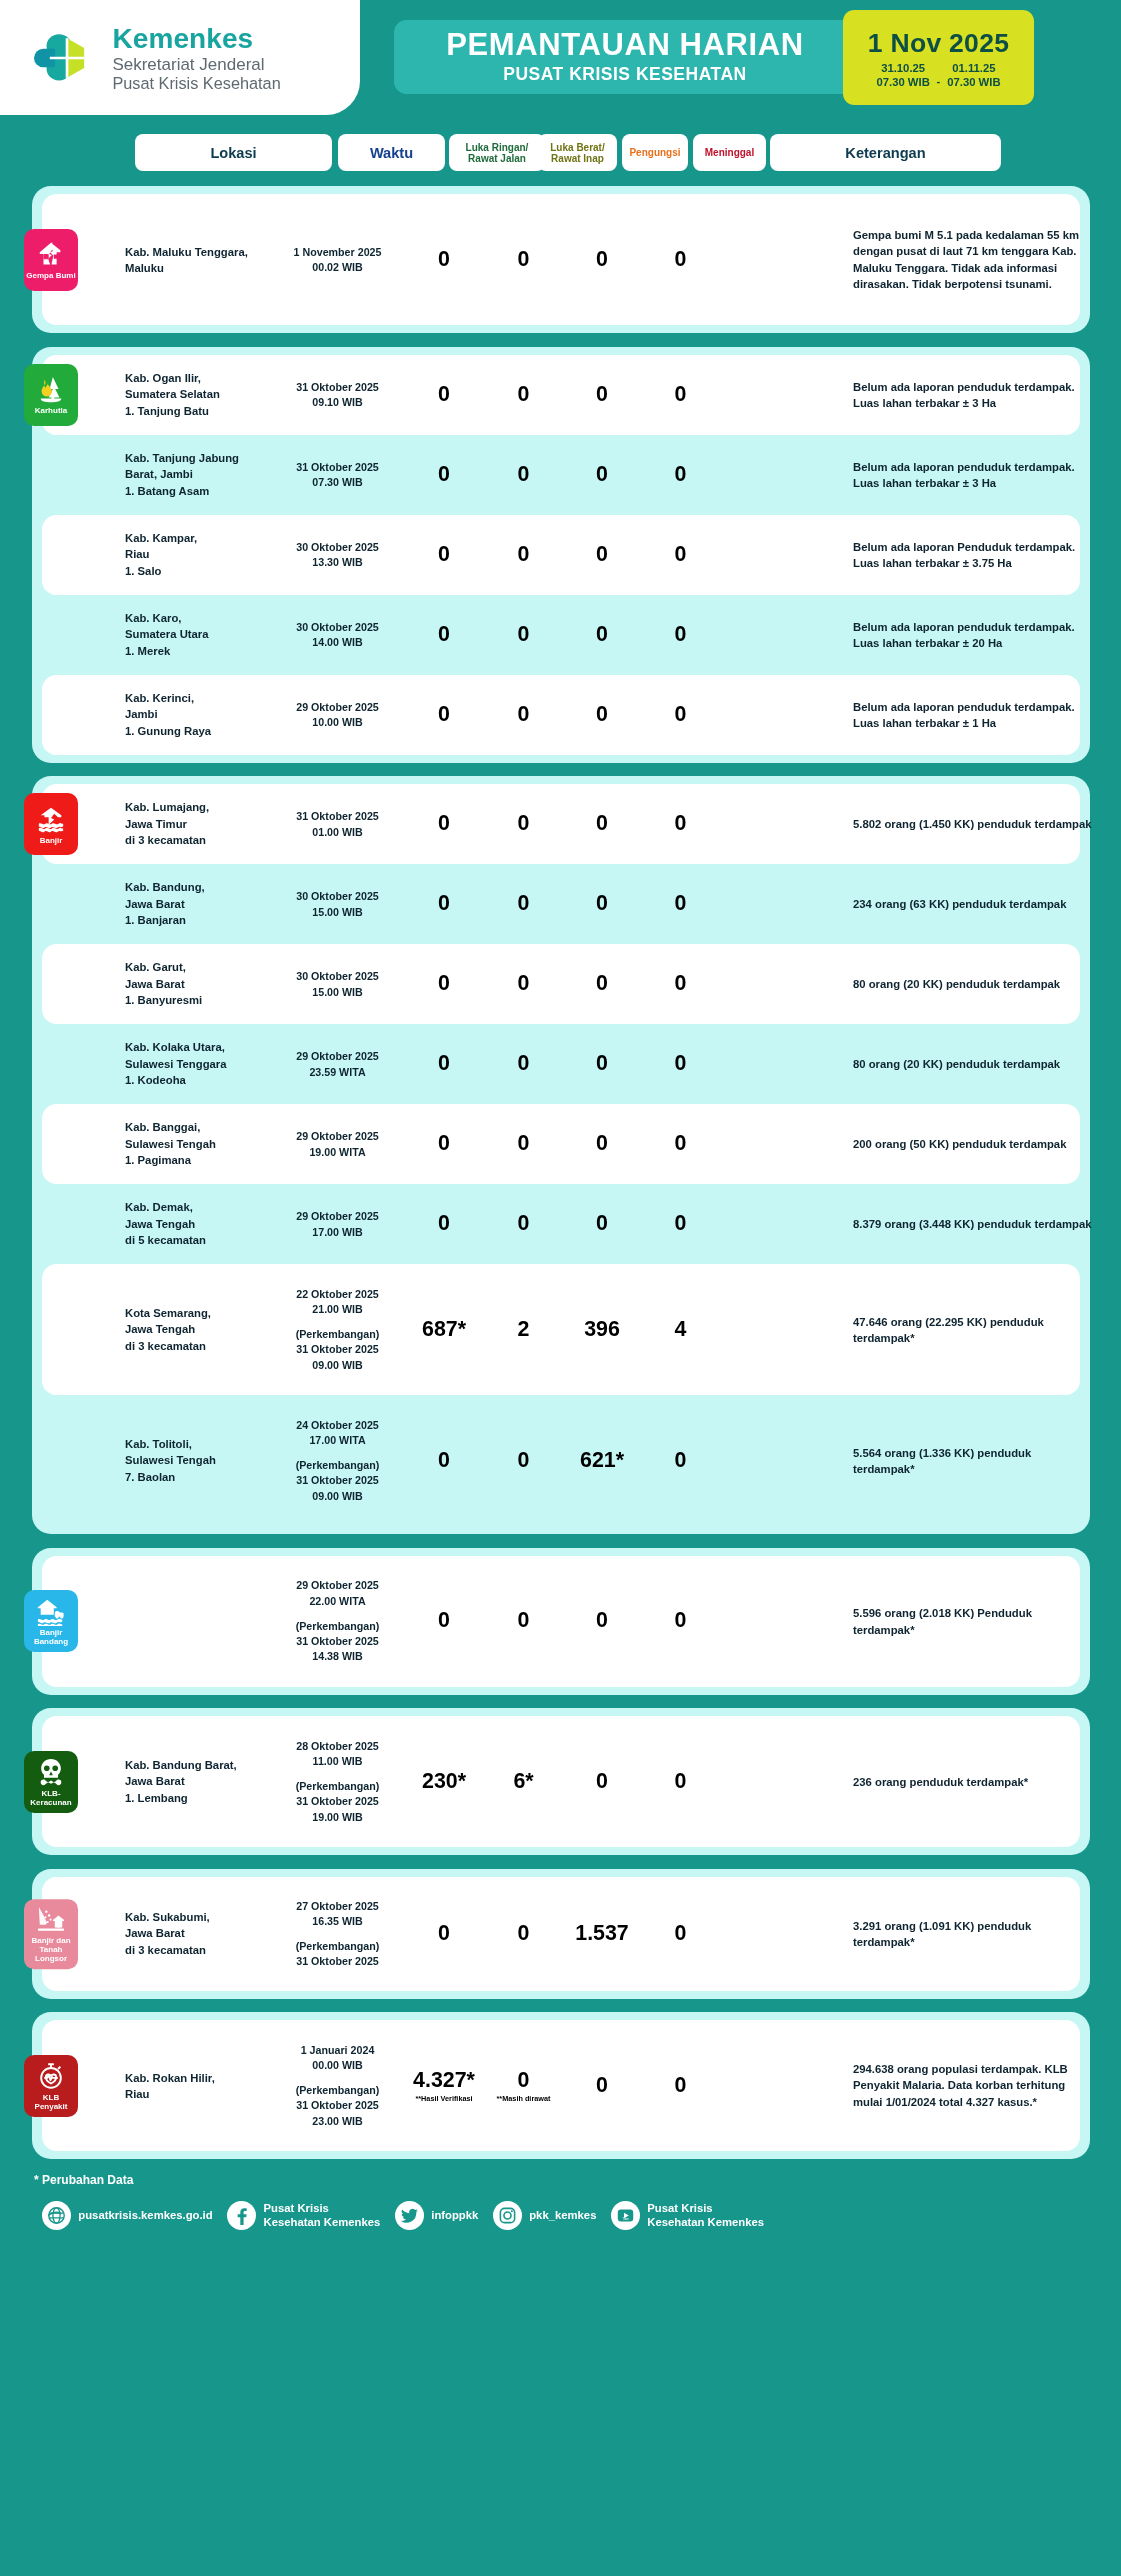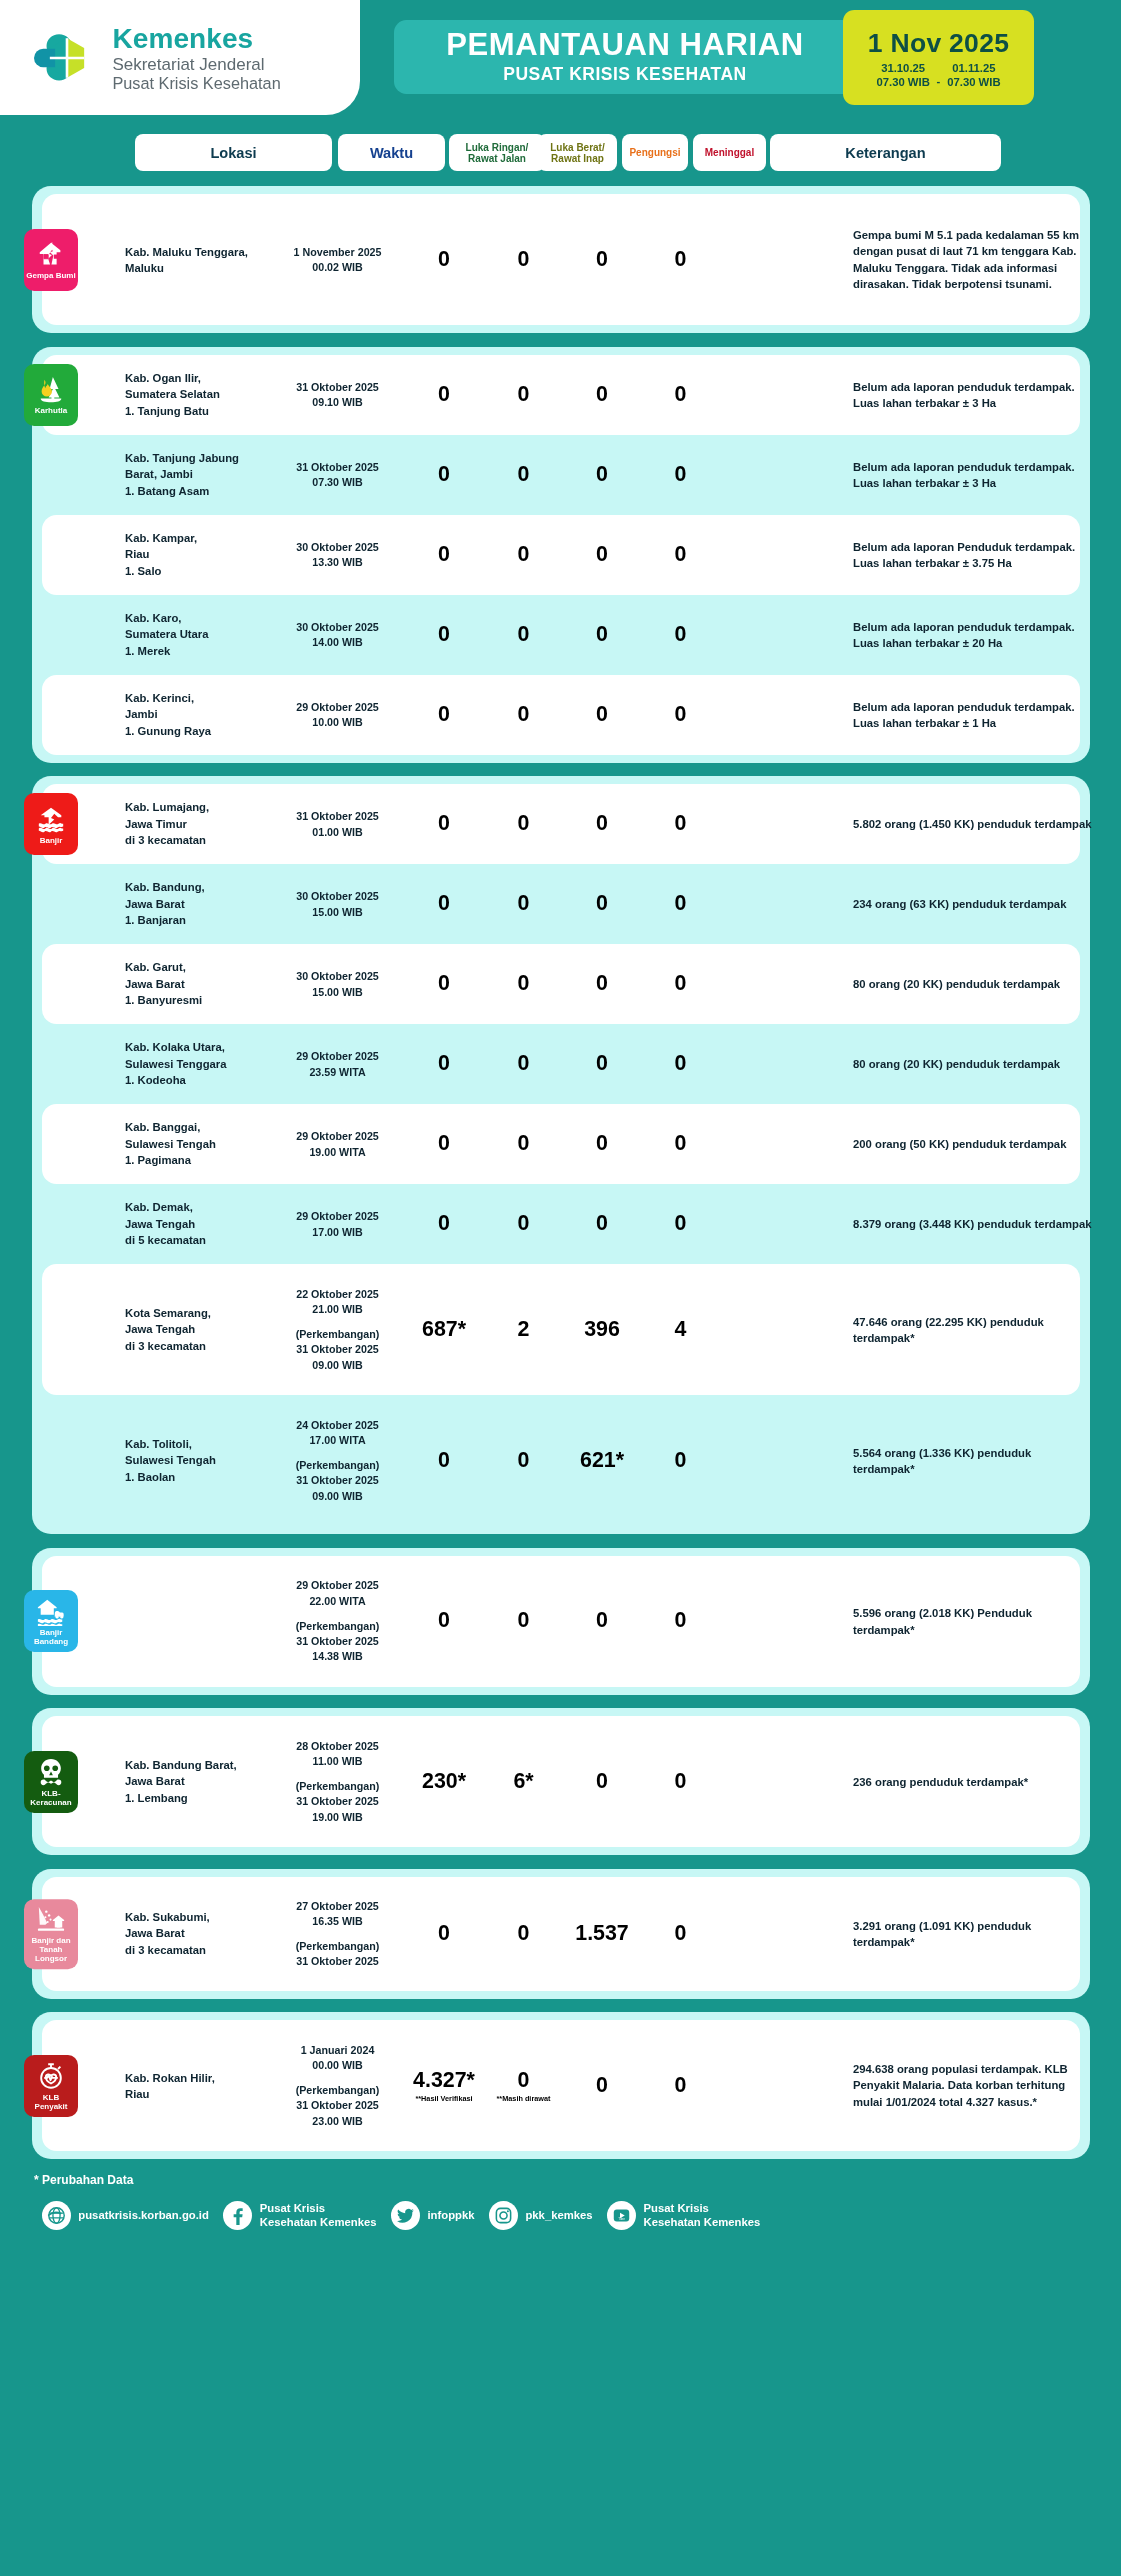--- a/index.html
+++ b/index.html
@@ -459,21 +459,21 @@
 09.00 WIB</span></div>
             <div class="num n1" style="top: 50%; transform: translateY(-50%);">687*</div>
             <div class="num n2" style="top: 50%; transform: translateY(-50%);">2</div>
             <div class="num n3" style="top: 50%; transform: translateY(-50%);">396</div>
             <div class="num n4" style="top: 50%; transform: translateY(-50%);">4</div>
             <div class="cell c-ket" style="top: 50%; transform: translateY(-50%);">47.646 orang (22.295 KK) penduduk terdampak*</div>
           </div>
           <div class="row tint" style="min-height: 131px;">
             <div class="cell c-lokasi" style="white-space: pre-line; top: 50%; transform: translateY(-50%);">Kab. Tolitoli,
 Sulawesi Tengah
-1. Baolan</div>
+7. Baolan</div>
             <div class="cell c-waktu" style="top: 50%; transform: translateY(-50%);"><span style="white-space: pre-line;">24 Oktober 2025
 17.00 WITA</span><span class="gap"></span><span style="white-space: pre-line;">(Perkembangan)
 31 Oktober 2025
 09.00 WIB</span></div>
             <div class="num n1" style="top: 50%; transform: translateY(-50%);">0</div>
             <div class="num n2" style="top: 50%; transform: translateY(-50%);">0</div>
             <div class="num n3" style="top: 50%; transform: translateY(-50%);">621*</div>
             <div class="num n4" style="top: 50%; transform: translateY(-50%);">0</div>
             <div class="cell c-ket" style="top: 50%; transform: translateY(-50%);">5.564 orang (1.336 KK) penduduk terdampak*</div>
           </div>
@@ -608,21 +608,21 @@
   <div class="footer" id="footer">
       <div class="sm">
         <span class="sm-icon">
           <svg viewBox="0 0 32 32" fill="#17968c">
             <circle cx="16" cy="16" r="13" fill="none" stroke="#17968c" stroke-width="2.4"></circle>
             <ellipse cx="16" cy="16" rx="6" ry="13" fill="none" stroke="#17968c" stroke-width="2.2"></ellipse>
             <path d="M4 12h24M4 20h24" stroke="#17968c" stroke-width="2.2"></path>
             <path d="M2 16c6-5 14-7 22-3" stroke="#17968c" stroke-width="2.6" fill="none"></path>
           </svg>
         </span>
-        <span class="sm-label">pusatkrisis.korban.go.id</span>
+        <span class="sm-label">pusatkrisis.kemkes.go.id</span>
       </div>
       <div class="sm">
         <span class="sm-icon">
           <svg viewBox="0 0 32 32" fill="#17968c">
             <path d="M19.5 32V19h4.4l.7-5h-5.1v-3.2c0-1.5.4-2.4 2.5-2.4h2.7V3.9c-.5-.1-2.1-.2-4-.2-4 0-6.7 2.4-6.7 6.8V14H9.5v5h4.5v13h5.5z"></path>
           </svg>
         </span>
         <span class="sm-label">Pusat Krisis
 Kesehatan Kemenkes</span>
       </div>

